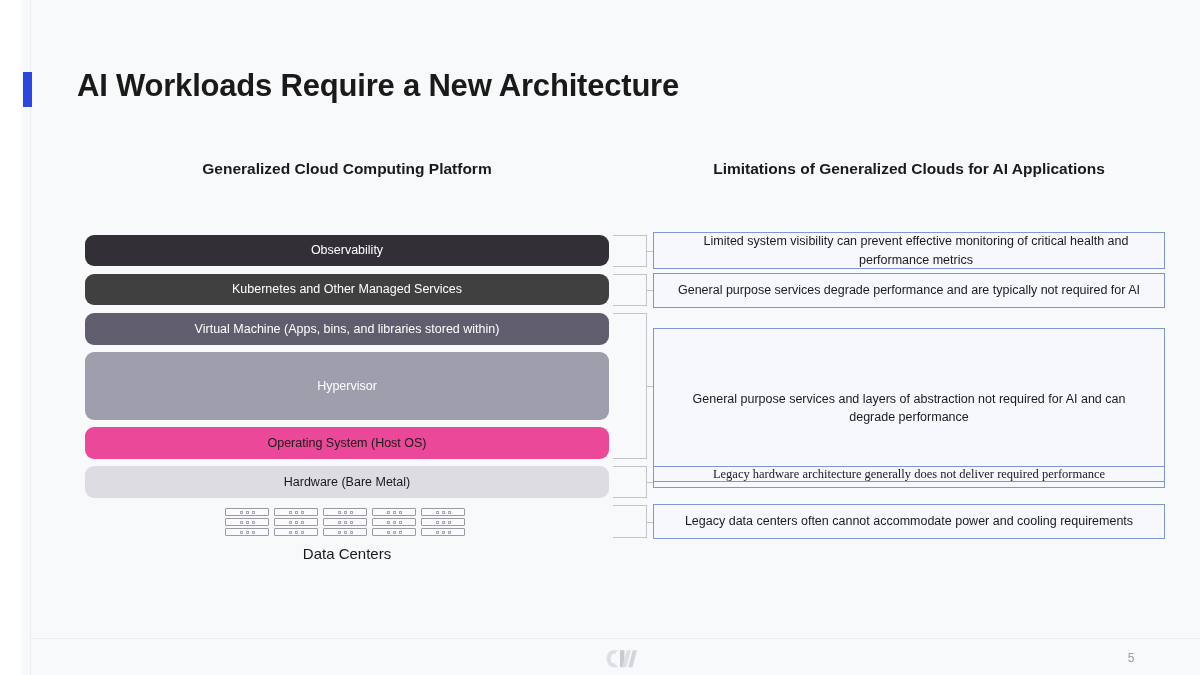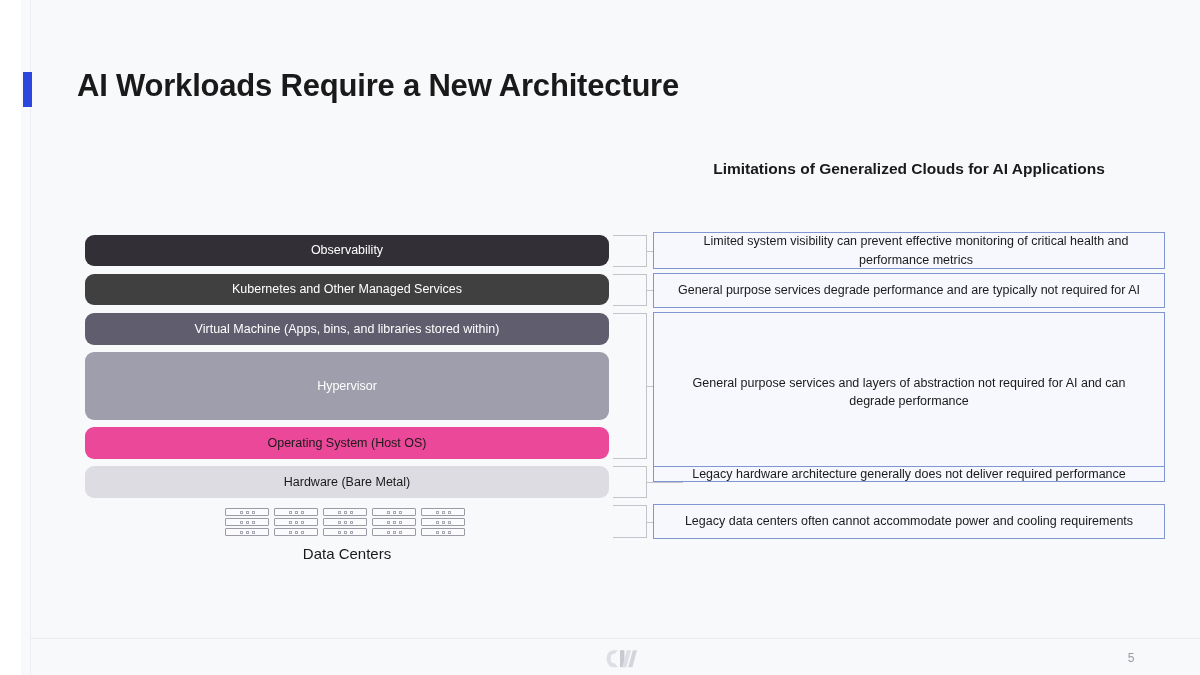--- a/index.html
+++ b/index.html
@@ -108,20 +108,21 @@
 </head>
 <body>
 
 <div class="slide">
 
   <div class="edge-left"></div>
 
   <div class="title-accent"></div>
   <div class="slide-title">AI Workloads Require a New Architecture</div>
 
+  <div class="col-head" id="head-left">Generalized Cloud Computing Platform</div>
   <div class="col-head" id="head-right">Limitations of Generalized Clouds for AI Applications</div>
 
   <div id="stack-host">
       <div class="layer" style="top: 235px; height: 31px; background: rgb(50, 48, 54); color: rgb(255, 255, 255); left: 64px; position: absolute;">
         <span>Observability</span>
       </div>
       <div class="layer" style="top: 274px; height: 31px; background: #404040; color: rgb(255, 255, 255); left: 64px; position: absolute;">
         <span>Kubernetes and Other Managed Services</span>
       </div>
       <div class="layer" style="top: 313px; height: 32px; background: rgb(96, 94, 110); color: rgb(255, 255, 255); left: 64px; position: absolute;">
@@ -240,24 +241,24 @@
       <div class="bracket-stem" style="left: 626px; top: 522px; width: 36px;"></div>
     </div>
 
   <div id="limits-host">
       <div class="limit" style="top: 232px; height: 37px; padding-left: 28px;">
         <span>Limited system visibility can prevent effective monitoring of critical health and performance metrics</span>
       </div>
       <div class="limit" style="top: 273px; height: 35px;">
         <span>General purpose services degrade performance and are typically not required for AI</span>
       </div>
-      <div class="limit" style="top: 312px; height: 160px;">
+      <div class="limit" style="top: 328px; height: 160px;">
         <span>General purpose services and layers of abstraction not required for AI and can degrade performance</span>
       </div>
-      <div class="limit" style="top: 466px; height: 16px;">
+      <div class="limit" style="top: 466px; height: 16px; font-family: Liberation Serif, serif;">
         <span>Legacy hardware architecture generally does not deliver required performance</span>
       </div>
       <div class="limit" style="top: 504px; height: 35px;">
         <span>Legacy data centers often cannot accommodate power and cooling requirements</span>
       </div>
     </div>
 
   <div class="footer-rule"></div>
   <div class="footer-logo">
     <svg viewBox="0 0 34 20" width="34" height="20" aria-hidden="true">

